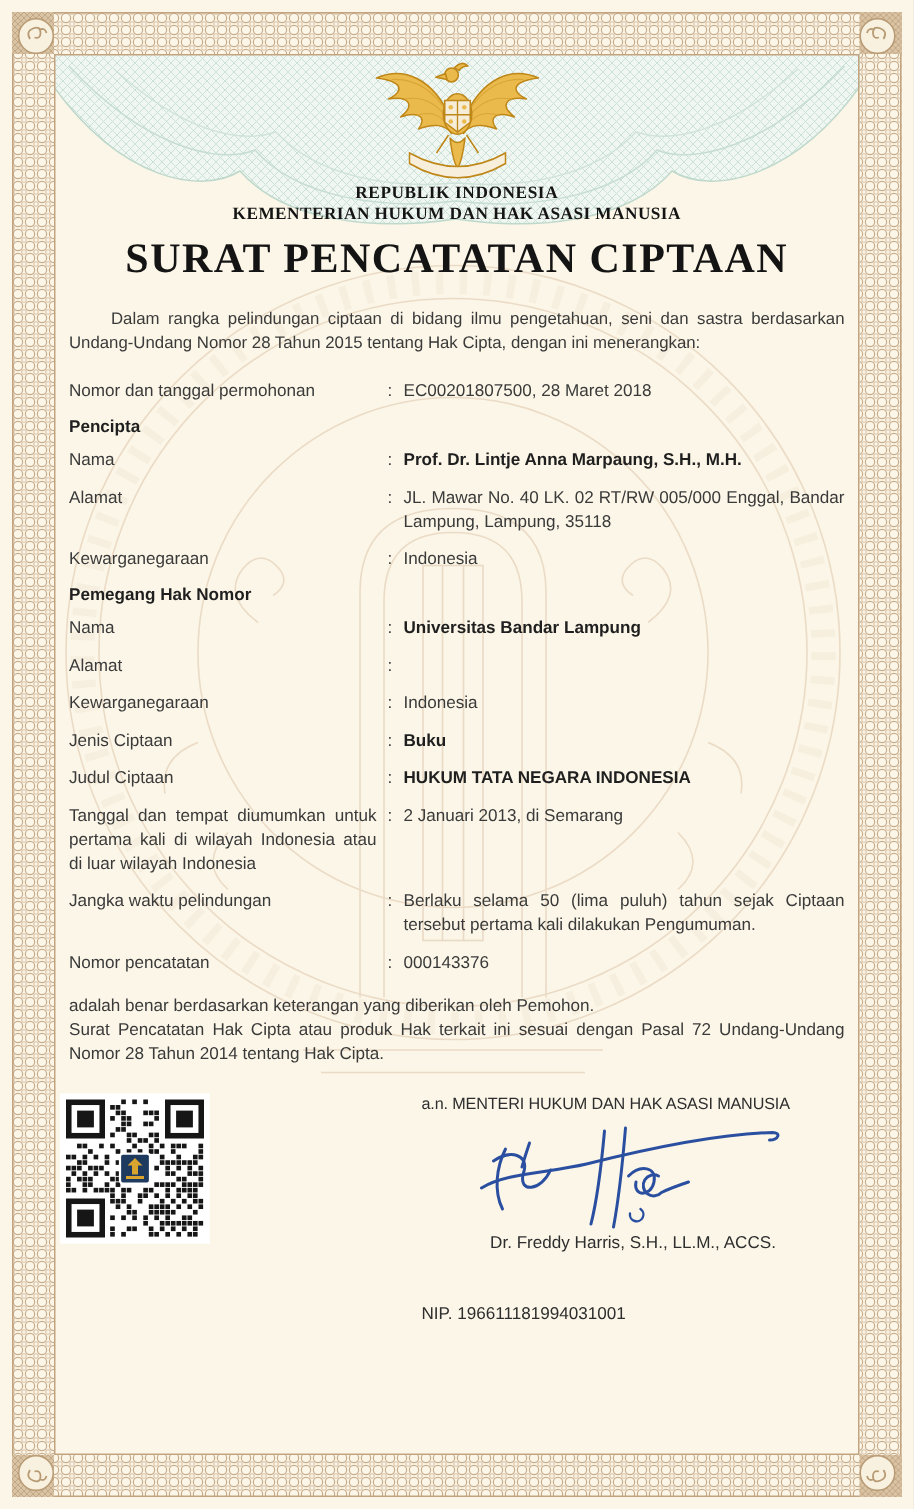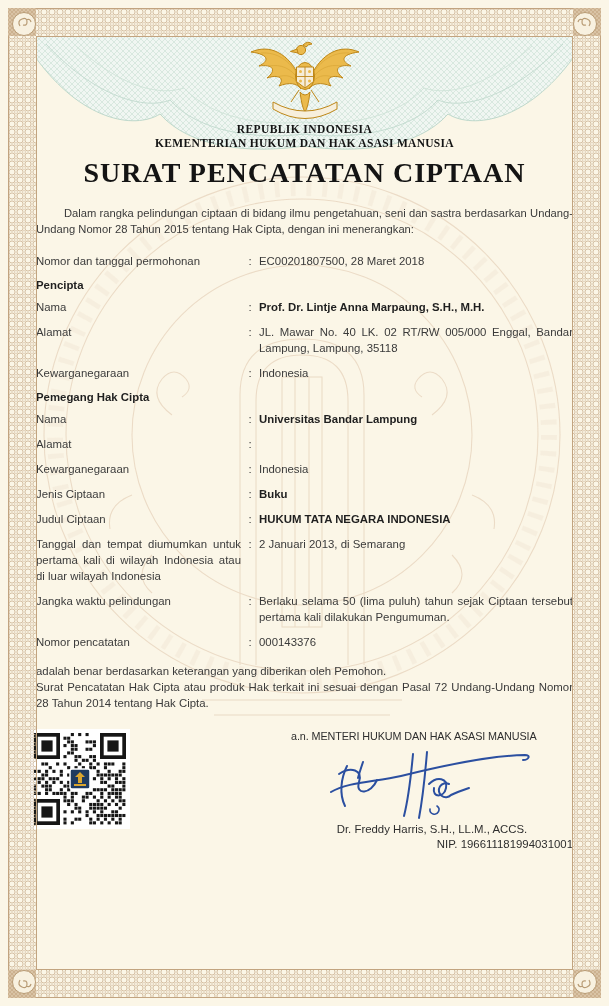--- a/index.html
+++ b/index.html
@@ -9,21 +9,21 @@
     font-family:"Liberation Sans", sans-serif; color:#3a3a3a;
   }
   svg{display:block;}
   .layer{position:absolute; pointer-events:none;}
   .frame{left:0; top:0; z-index:4;}
   .guilloche{left:36px; top:36px; z-index:1;}
   .watermark{left:0; top:130px; z-index:0; opacity:.85;}
   .emblem{left:245px; top:36px; z-index:2;}
   .content{
     position:absolute; left:36px; top:36px; width:537px; height:940px;
-    box-sizing:border-box; padding:0 0; z-index:3;
+    box-sizing:border-box; padding:0 10px; z-index:3;
   }
   .hdr{margin-top:86px; text-align:center; font-family:"Liberation Serif", serif; color:#141414;}
   .country{font-size:11.5px; font-weight:bold; letter-spacing:.4px; line-height:14px;}
   .ministry{font-size:11.5px; font-weight:bold; letter-spacing:.3px; line-height:14px;}
   .title{font-size:28px; font-weight:bold; letter-spacing:1px; margin-top:7px; line-height:32px;}
   .intro{
     margin:16px 0 17px 0; font-size:11.2px; line-height:1.45;
     text-align:justify; text-indent:28px;
   }
   .row{display:flex; margin-bottom:9px; font-size:11.4px; line-height:1.4;}
@@ -33,21 +33,21 @@
   .b{font-weight:bold; color:#1f1f1f;}
   .group-heading{font-weight:bold; color:#1f1f1f; font-size:11.4px; margin:1px 0 9px 0;}
   .closing{margin-top:12px; font-size:11.4px; line-height:1.42; text-align:justify;}
   .closing p{margin:0;}
   .bottom{display:flex; justify-content:space-between; align-items:flex-start; margin-top:17px;}
   .qr{width:100px; height:100px; margin-left:-6px; background:#fff;}
   .sig-block{width:282px; font-size:10.8px; color:#2e2e2e;}
   .sig-line{line-height:15px; letter-spacing:-0.1px;}
   .sig-scribble{margin:4px auto 2px auto;}
   .sig-name{text-align:center; font-size:11.4px; line-height:15px;}
-  .sig-nip{text-align:right; font-size:11.4px; line-height:15px;}
+  .sig-nip{text-align:left; font-size:11.4px; line-height:15px;margin-top:32px;}
 </style>
 </head>
 <body>
 
 <div class="page">
 
   <svg class="layer watermark" width="609" height="720" viewBox="0 0 609 720">
     <g fill="none" stroke="#E3CDB5" stroke-width="1.1" opacity="0.75">
       <circle cx="302" cy="305" r="258"></circle>
       <circle cx="302" cy="305" r="236"></circle>
@@ -180,21 +180,21 @@
       <div class="lbl">Alamat</div>
       <div class="colon">:</div>
       <div class="val">JL. Mawar No. 40 LK. 02 RT/RW 005/000 Enggal, Bandar Lampung, Lampung, 35118</div>
     </div>
     <div class="row">
       <div class="lbl">Kewarganegaraan</div>
       <div class="colon">:</div>
       <div class="val">Indonesia</div>
     </div>
 
-    <div class="group-heading">Pemegang Hak Cipta</div>
+    <div class="group-heading">Pemegang Hak Nomor</div>
 
     <div class="row">
       <div class="lbl">Nama</div>
       <div class="colon">:</div>
       <div class="val b">Universitas Bandar Lampung</div>
     </div>
     <div class="row">
       <div class="lbl">Alamat</div>
       <div class="colon">:</div>
     </div>

